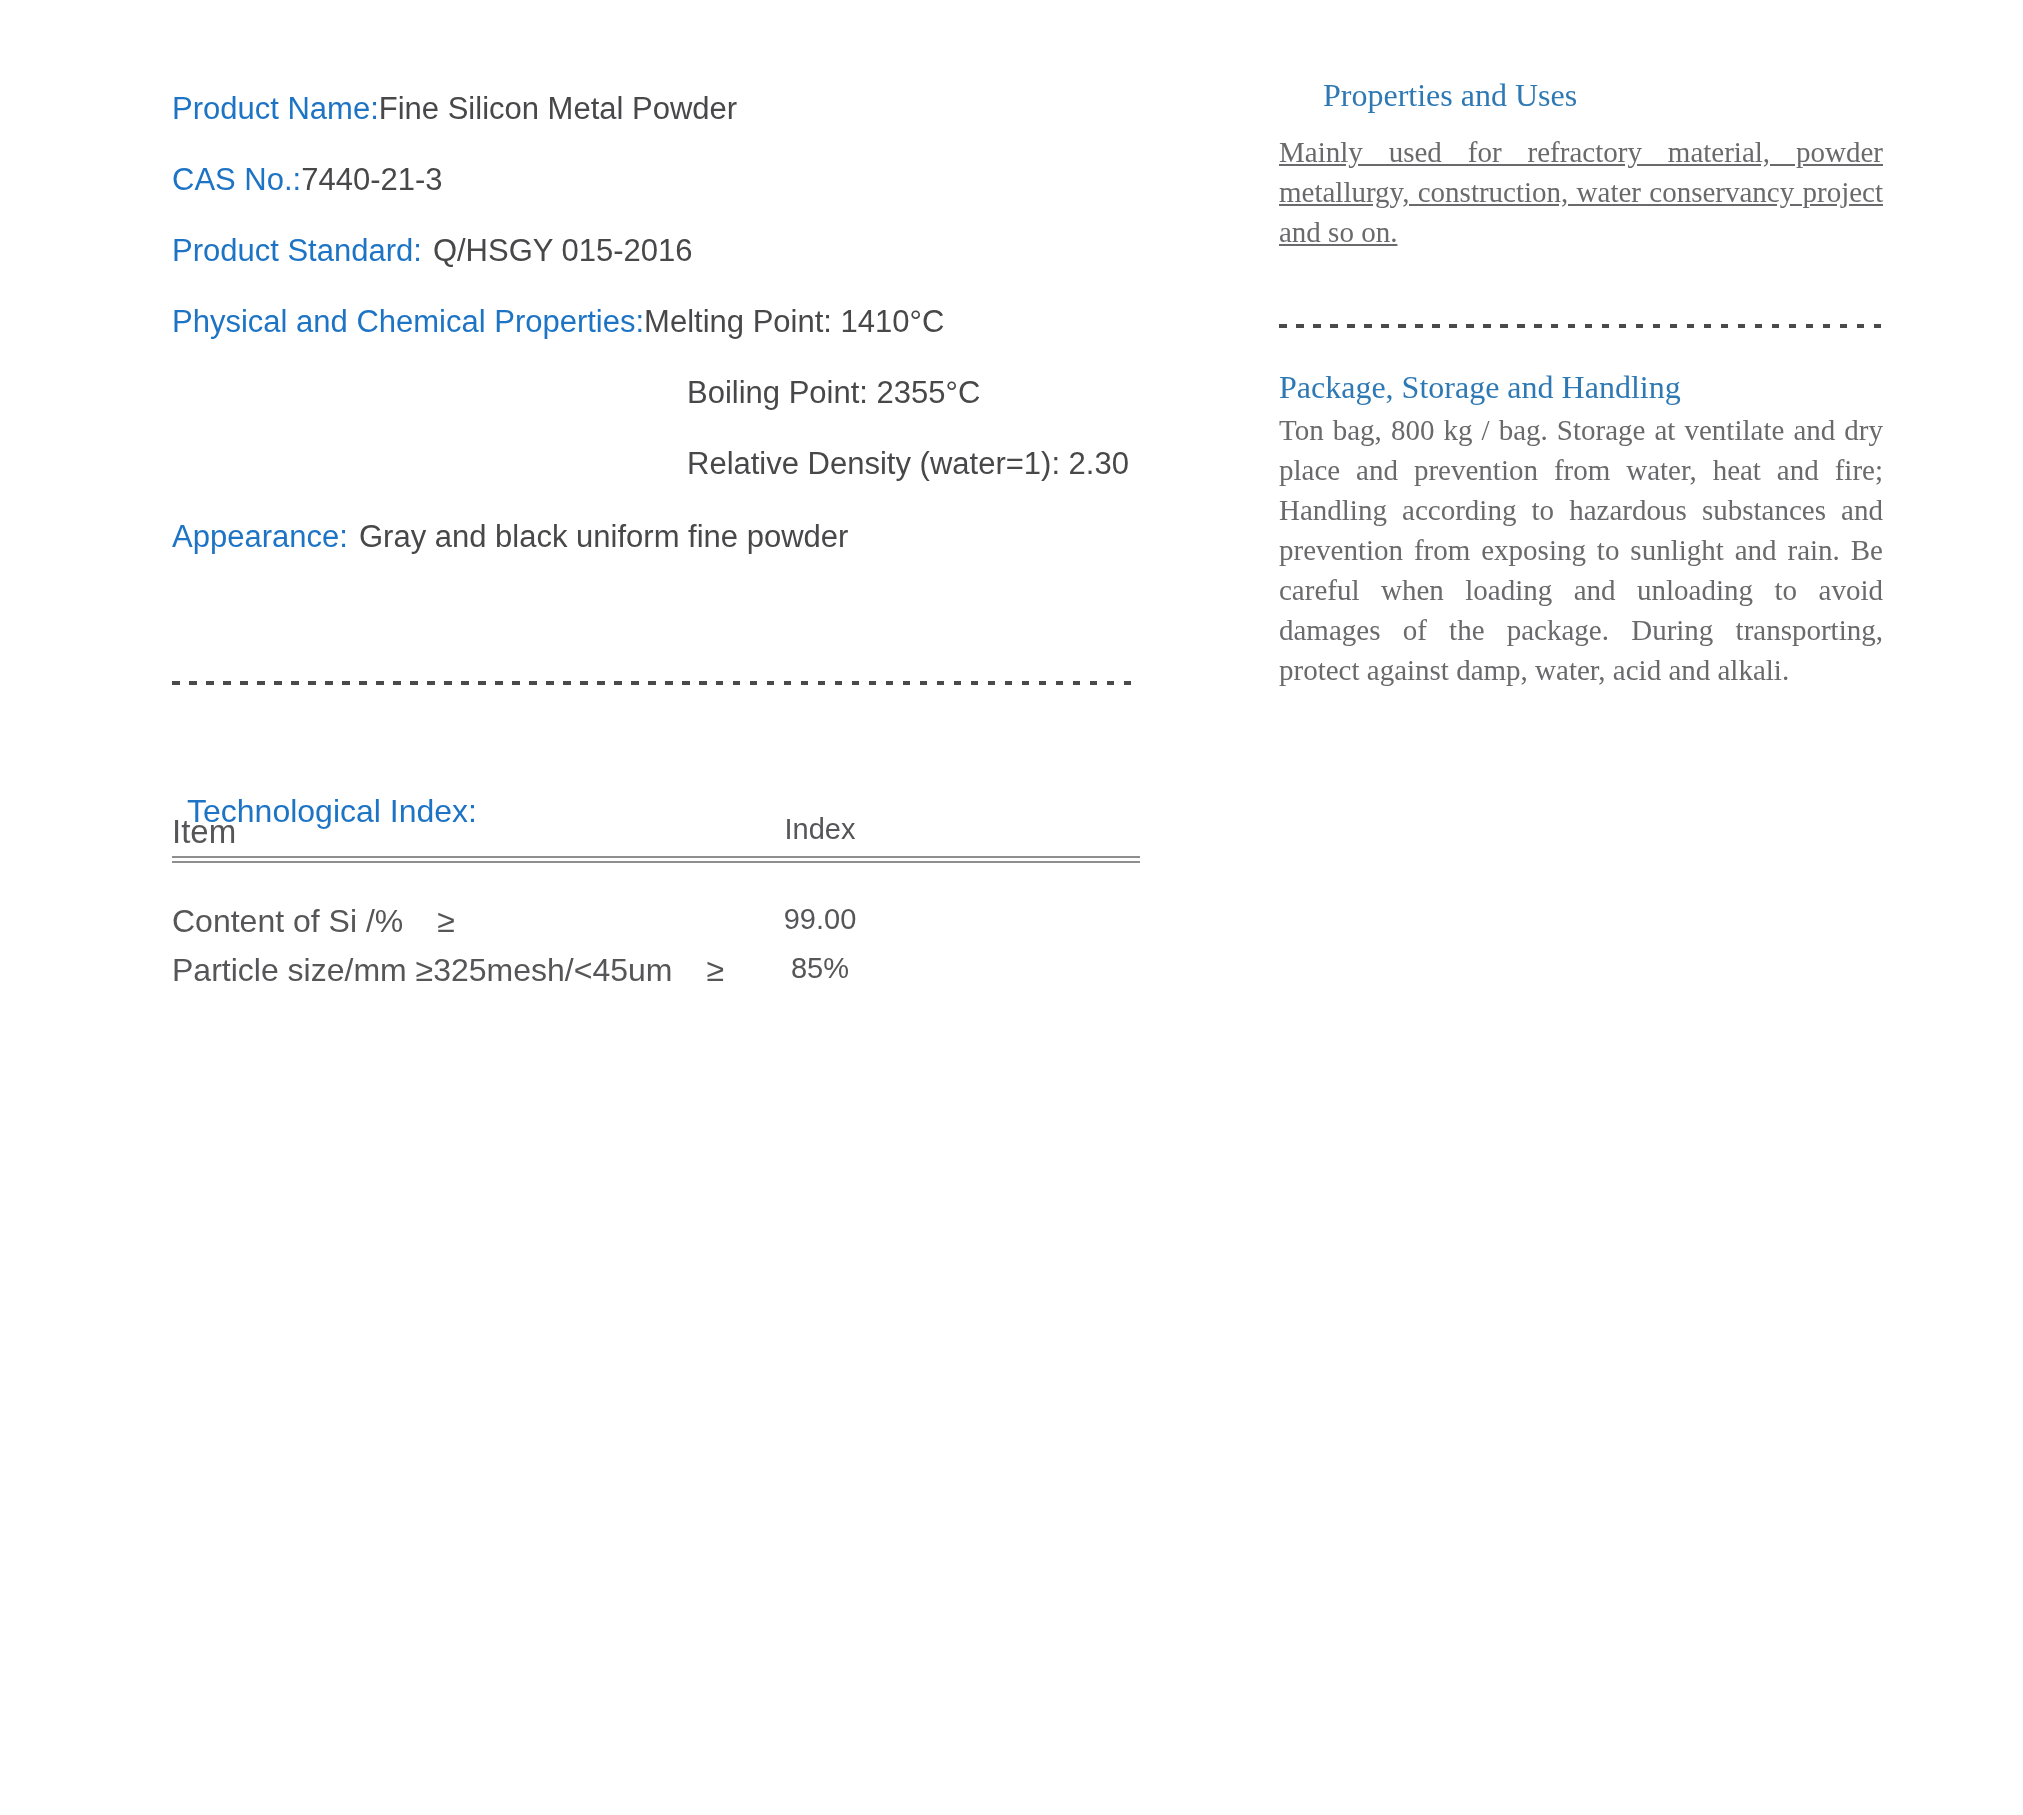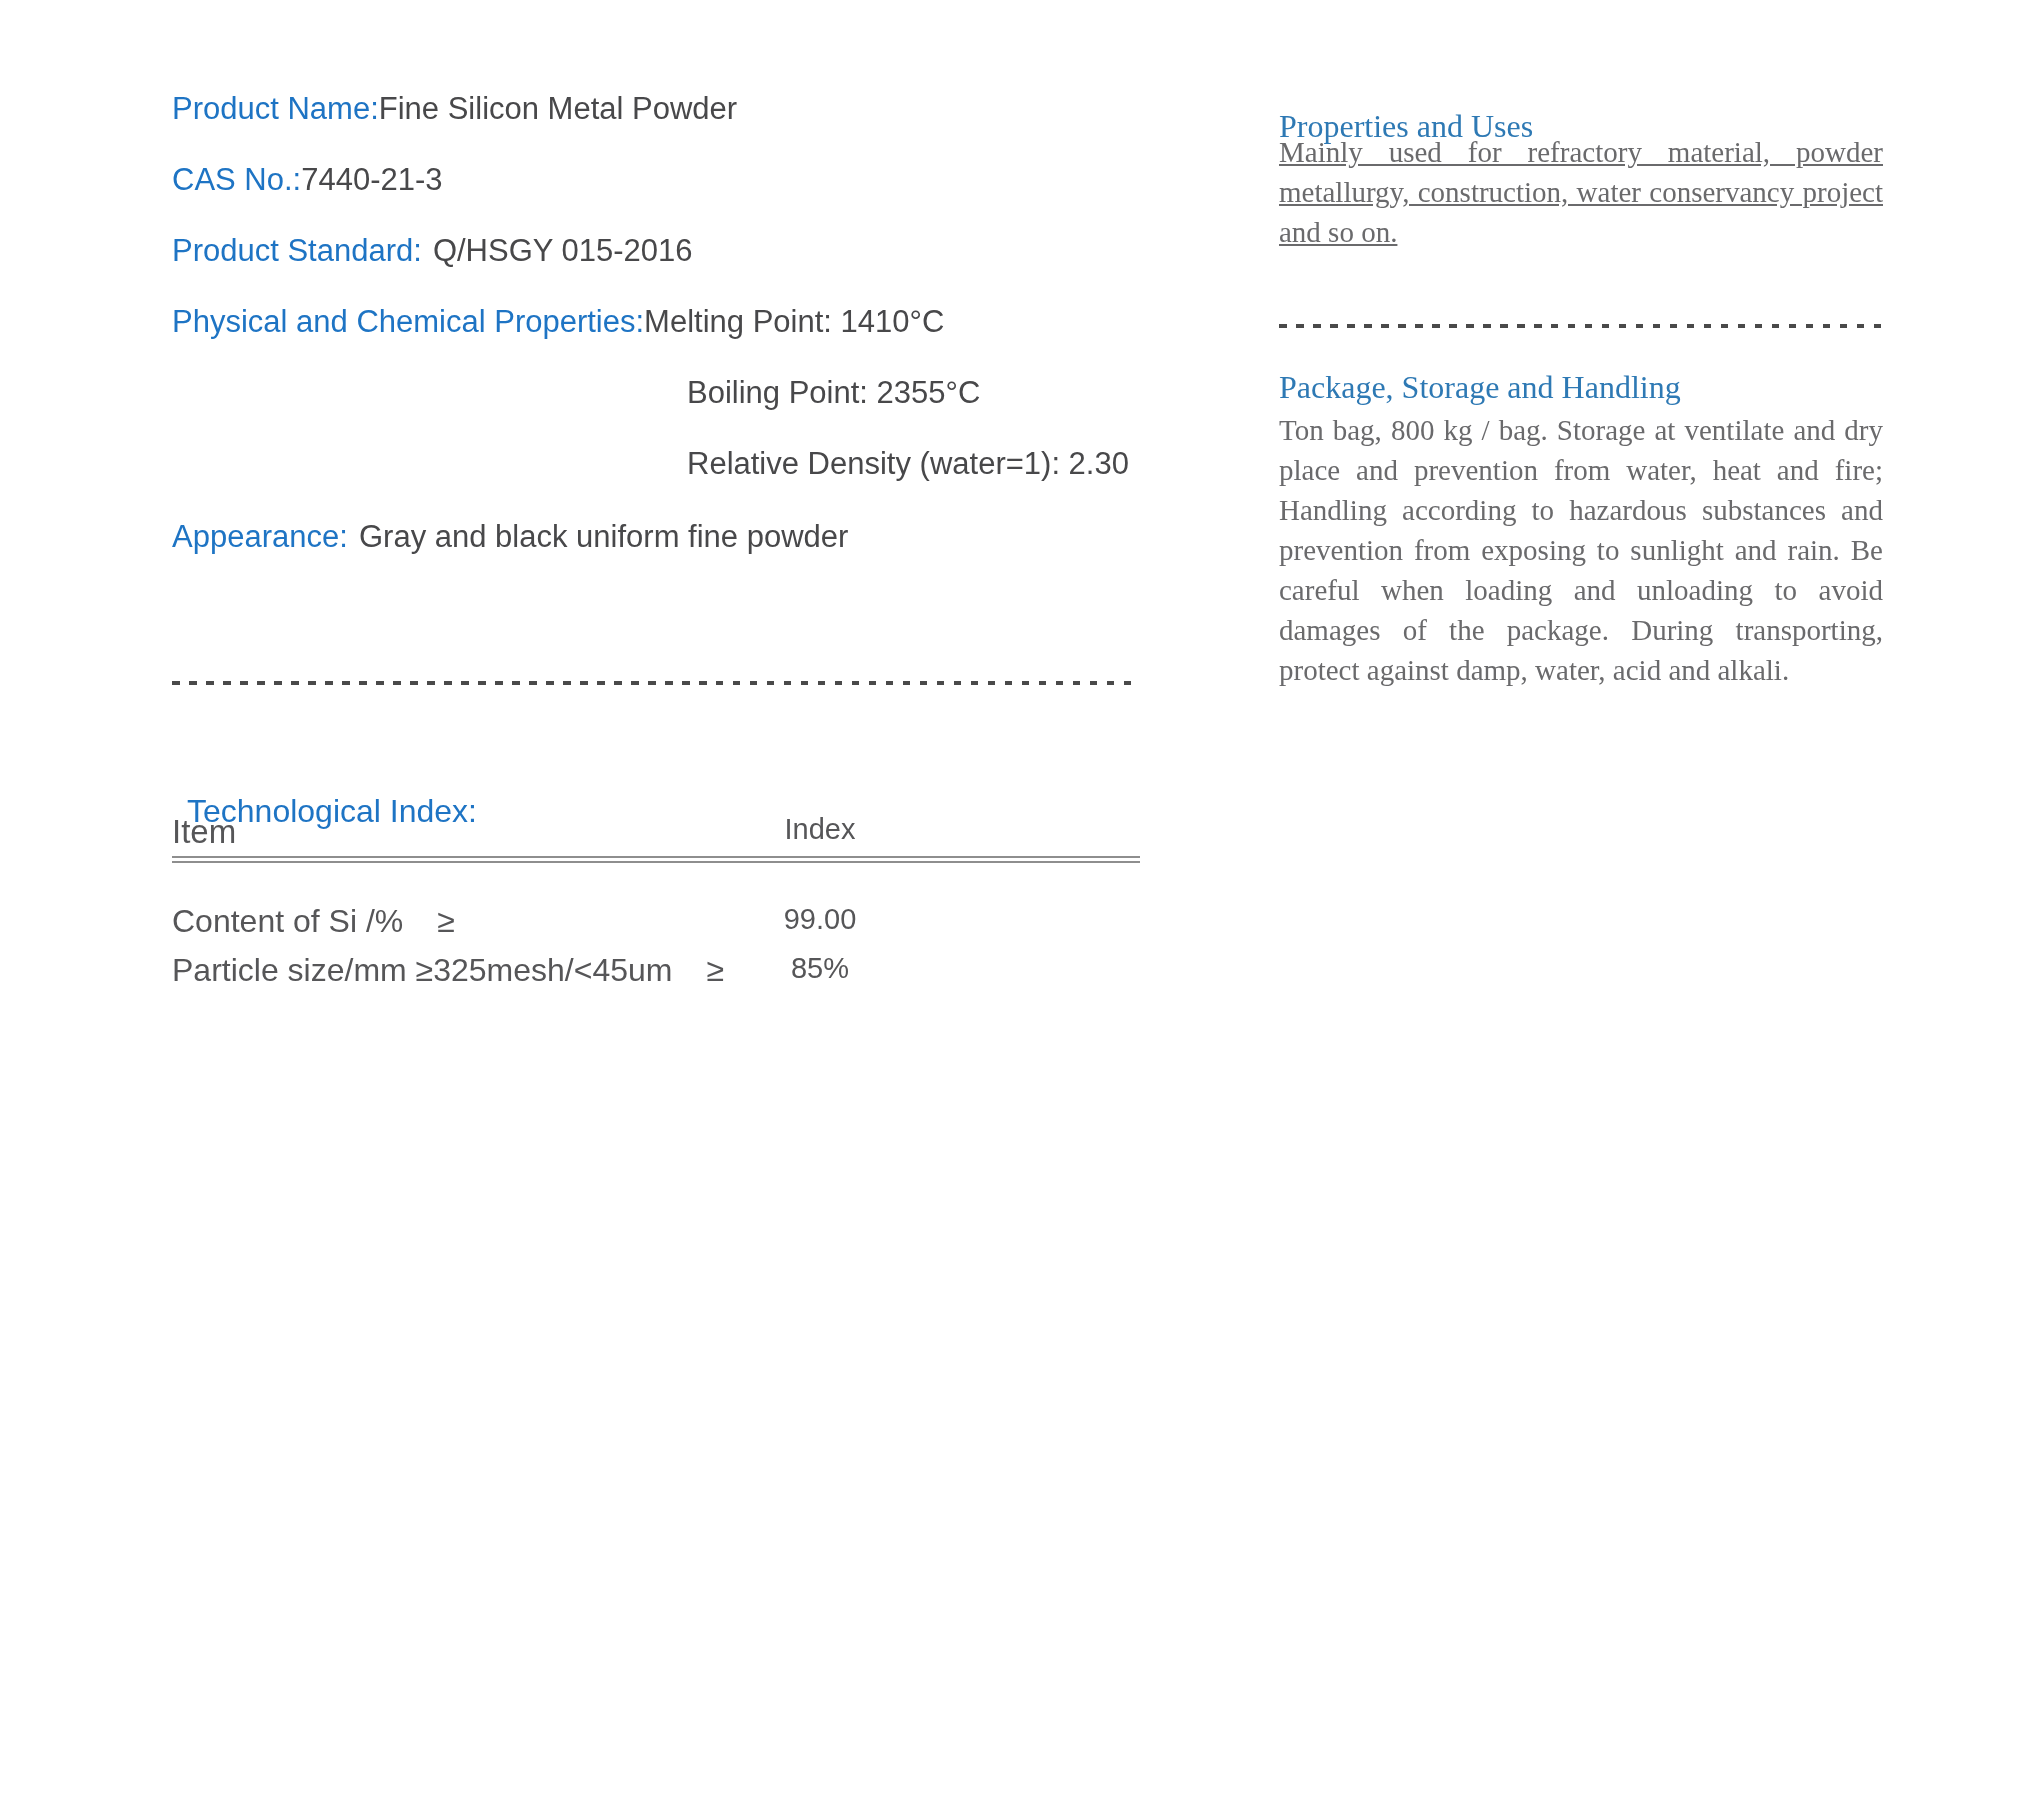--- a/index.html
+++ b/index.html
@@ -105,21 +105,21 @@
   .right-heading {
     position: absolute;
     left: 1279px;
     margin: 0;
     font-family: "Liberation Serif", serif;
     font-weight: 400;
     font-size: 32px;
     color: #2e79b4;
     white-space: nowrap;
   }
-  .right-heading.h-properties { top: 108px; }
+  .right-heading.h-properties { top: 77px; margin-left: 44px; }
   .right-heading.h-package    { top: 369px; }
 
   .right-body {
     position: absolute;
     left: 1279px;
     width: 604px;
     margin: 0;
     font-family: "Liberation Serif", serif;
     font-size: 29px;
     line-height: 40px;

